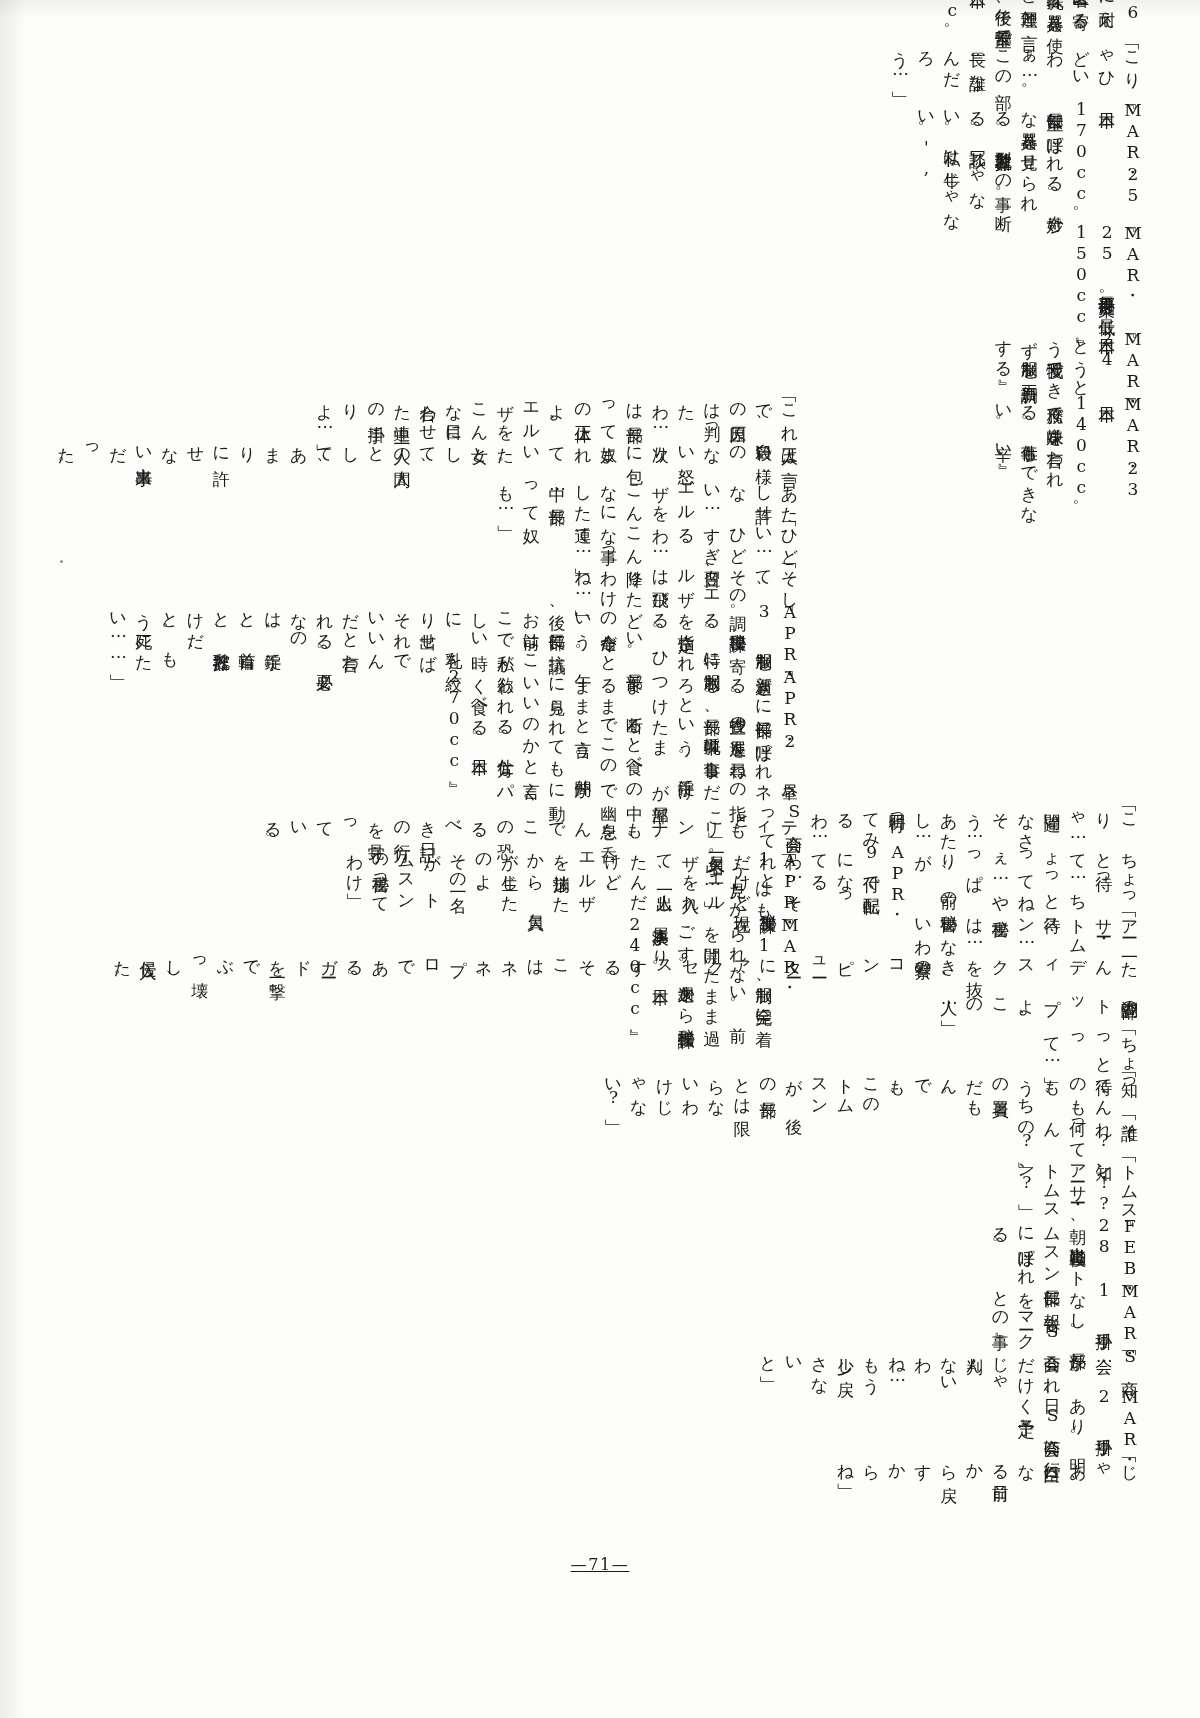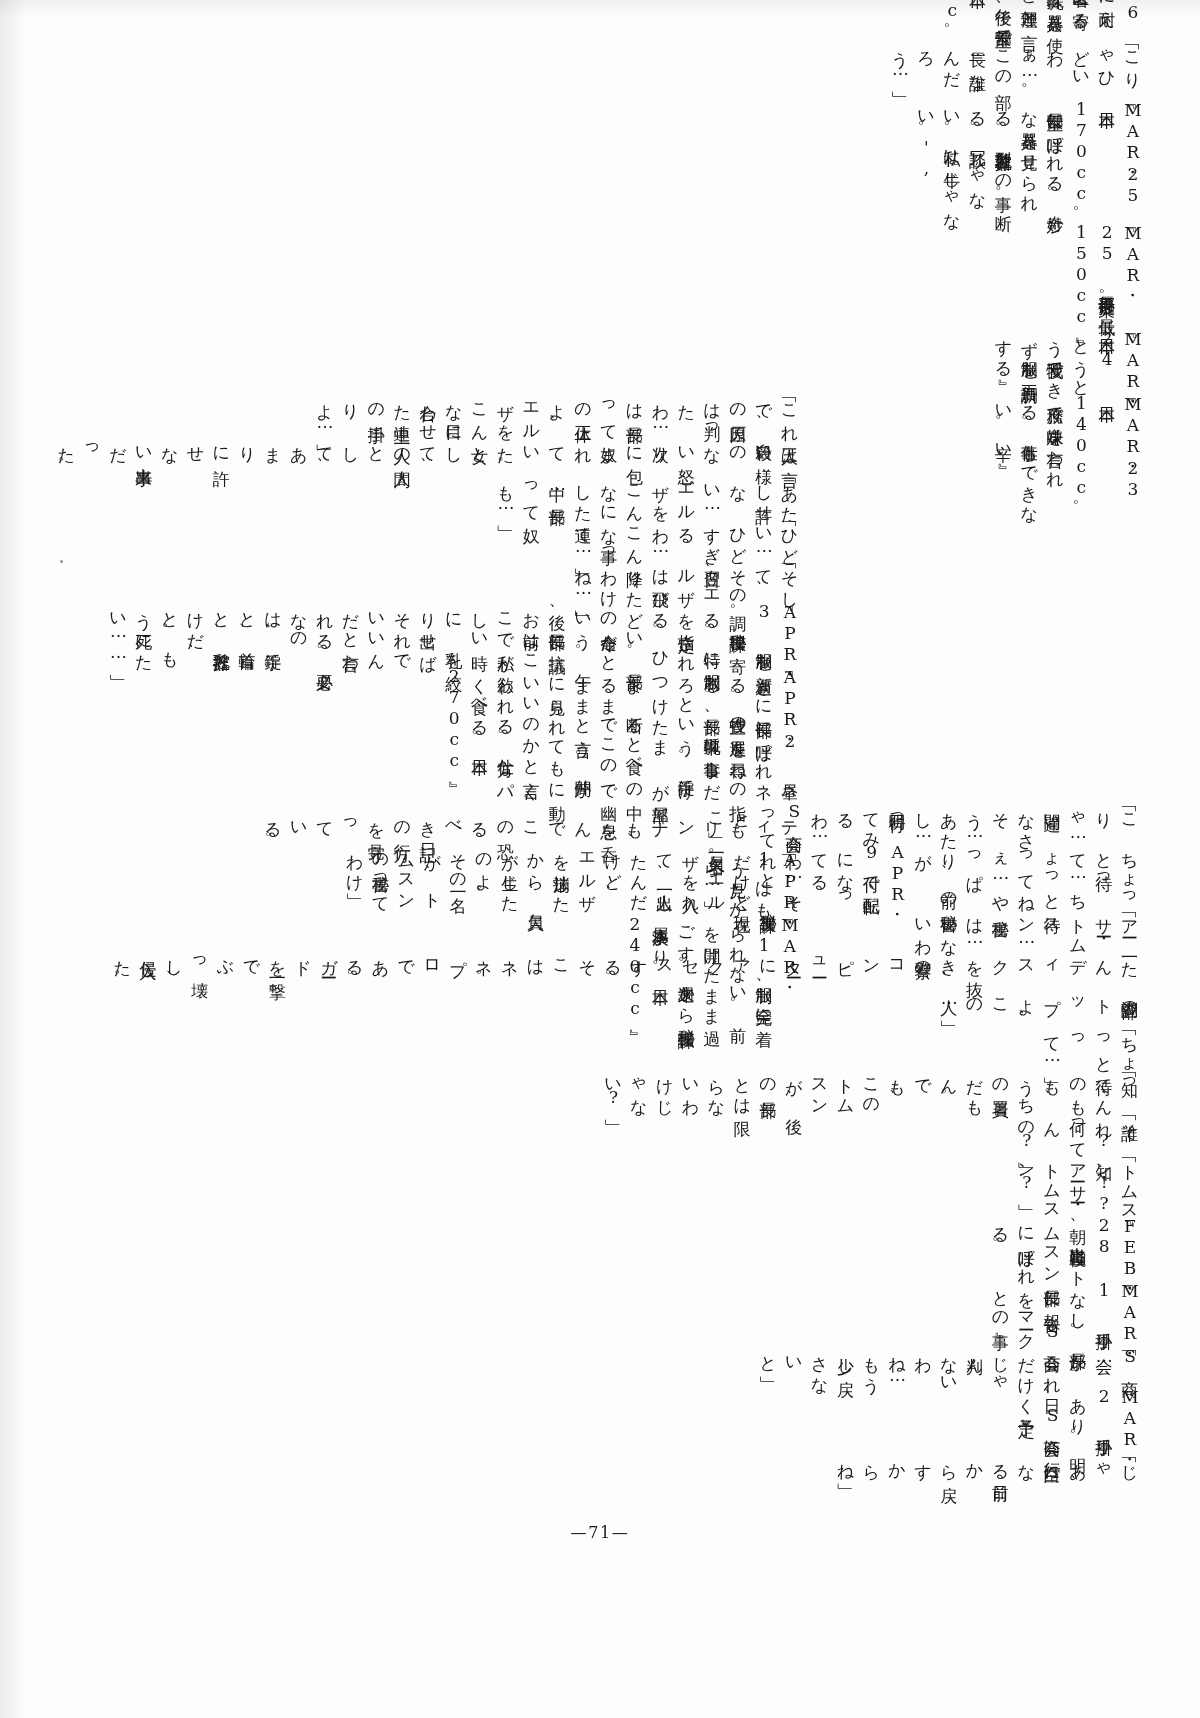--- a/index.html
+++ b/index.html
@@ -63,25 +63,26 @@
   #block-lower {
     top: 1020px;
     right: 55px;
     height: 470px;
   }
 
   .page-number {
     position: absolute;
     left: 0;
     right: 0;
-    bottom: 176px;
+    bottom: 144px;
     text-align: center;
     font-size: 16px;
     letter-spacing: 0.1em;
     color: #1a1a1a;
+    text-decoration: underline;
   }
 
   
   .scan-edge-left {
     position: absolute;
     top: 0;
     left: 0;
     width: 26px;
     height: 100%;
     background: linear-gradient(to right, rgba(0,0,0,0.07), rgba(0,0,0,0));

